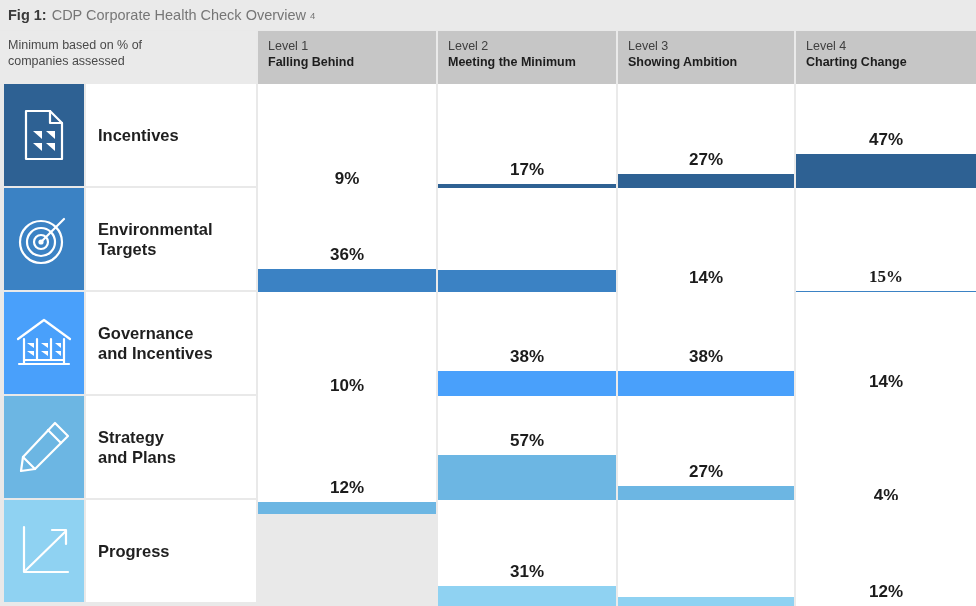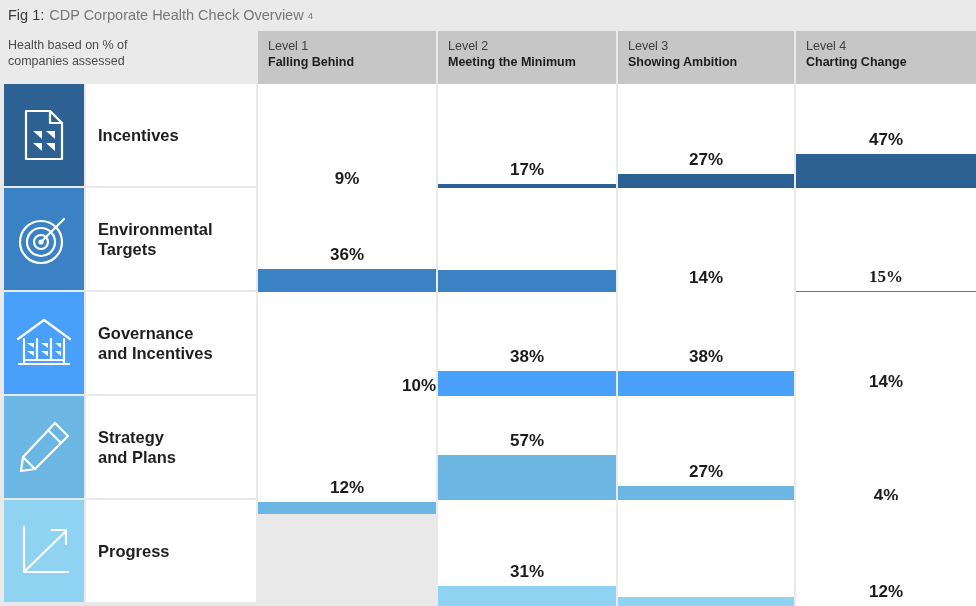--- a/index.html
+++ b/index.html
@@ -28,21 +28,21 @@
     height: 30px;
     background: #eaeaea;
     display: flex;
     align-items: center;
     padding-left: 8px;
     box-sizing: border-box;
     white-space: nowrap;
   }
   #caption .fig-label {
     font-size: 14.5px;
-    font-weight: normal;
+    font-weight: bold;
     color: #3a3a3a;
     margin-right: 5px;
   }
   #caption .fig-title {
     font-size: 14.5px;
     color: #767676;
   }
   #caption .fig-sup {
     font-size: 9.5px;
     color: #767676;
@@ -167,21 +167,21 @@
   <div id="caption">
     <span class="fig-label">Fig 1:</span>
     <span class="fig-title">CDP Corporate Health Check Overview</span>
     <span class="fig-sup">4</span>
   </div>
 
   <div id="grid">
 
     <div id="header-row">
       <div class="hdr-intro">
-        <div>Health based on % of</div>
+        <div>Minimum based on % of</div>
         <div>companies assessed</div>
       </div>
       <div class="hdr-cell" style="left:258px;width:180px;">
         <span class="hdr-level">Level 1</span>
         <span class="hdr-name">Falling Behind</span>
       </div>
       <div class="hdr-cell" style="left:438px;width:180px;">
         <span class="hdr-level">Level 2</span>
         <span class="hdr-name">Meeting the Minimum</span>
       </div>
@@ -278,21 +278,21 @@
                 <path fill="#ffffff" stroke="none" d="M40 34 l6 0 l0 5 z"></path>
               </svg>
             </span>
           </div>
           <div class="label-cell">
             <span class="txt">Governance
 and Incentives</span>
           </div>
           <div class="data-cell" style="left: 258px; width: 180px;">
             <div class="bar" style="height: 10px; background: rgb(73, 160, 251);"></div>
-            <div class="val" style="bottom: 14px; text-align: right;">10%</div>
+            <div class="val" style="bottom: 14px;">10%</div>
           </div>
           <div class="data-cell" style="left: 438px; width: 180px;">
             <div class="bar" style="height: 39px; background: rgb(73, 160, 251);"></div>
             <div class="val" style="bottom: 43px;">38%</div>
           </div>
           <div class="data-cell" style="left: 618px; width: 178px;">
             <div class="bar" style="height: 39px; background: rgb(73, 160, 251);"></div>
             <div class="val" style="bottom: 43px;">38%</div>
           </div>
           <div class="data-cell" style="left: 796px; width: 180px; border-right: none;">

